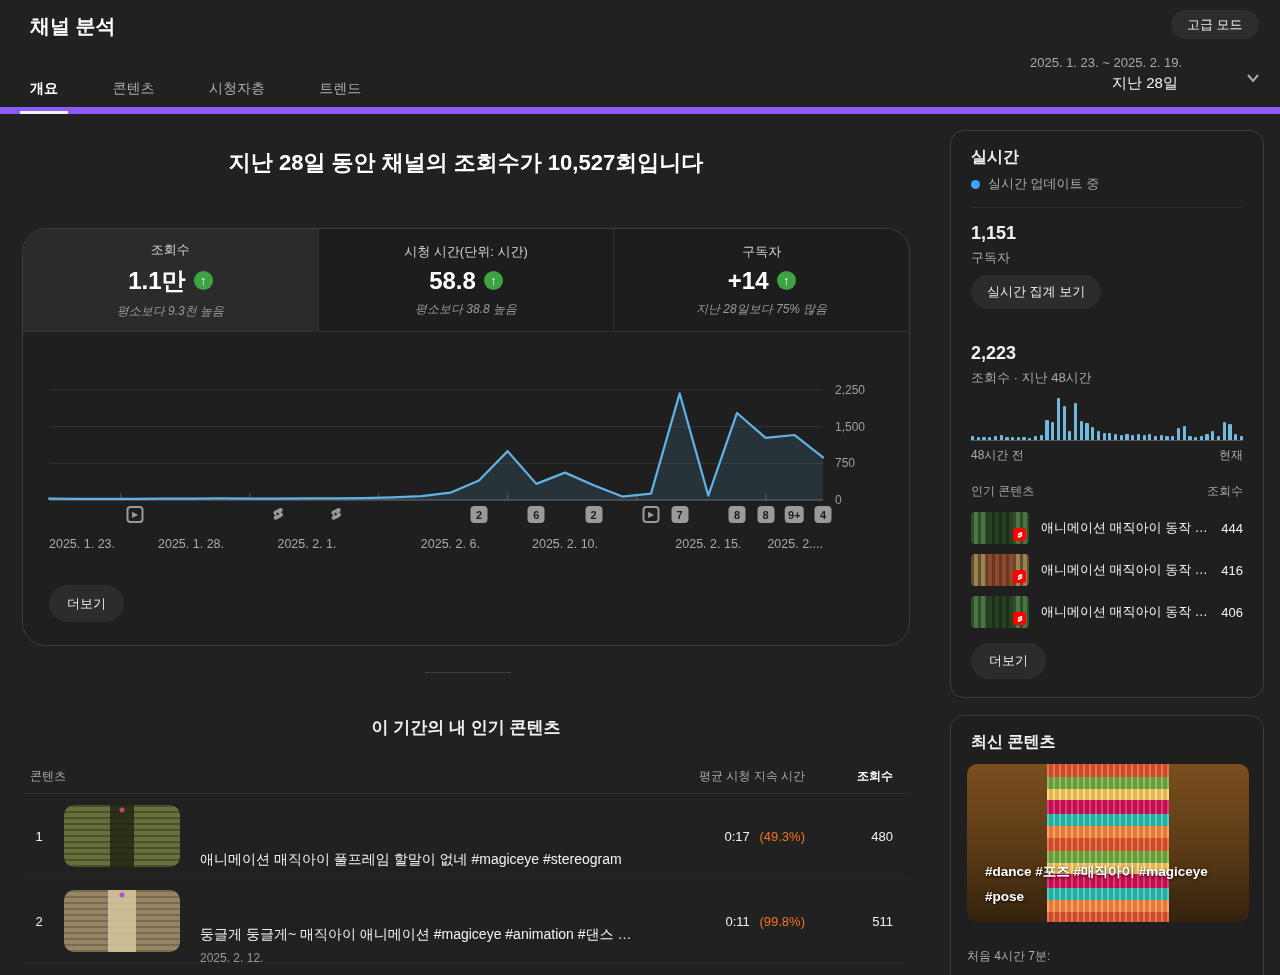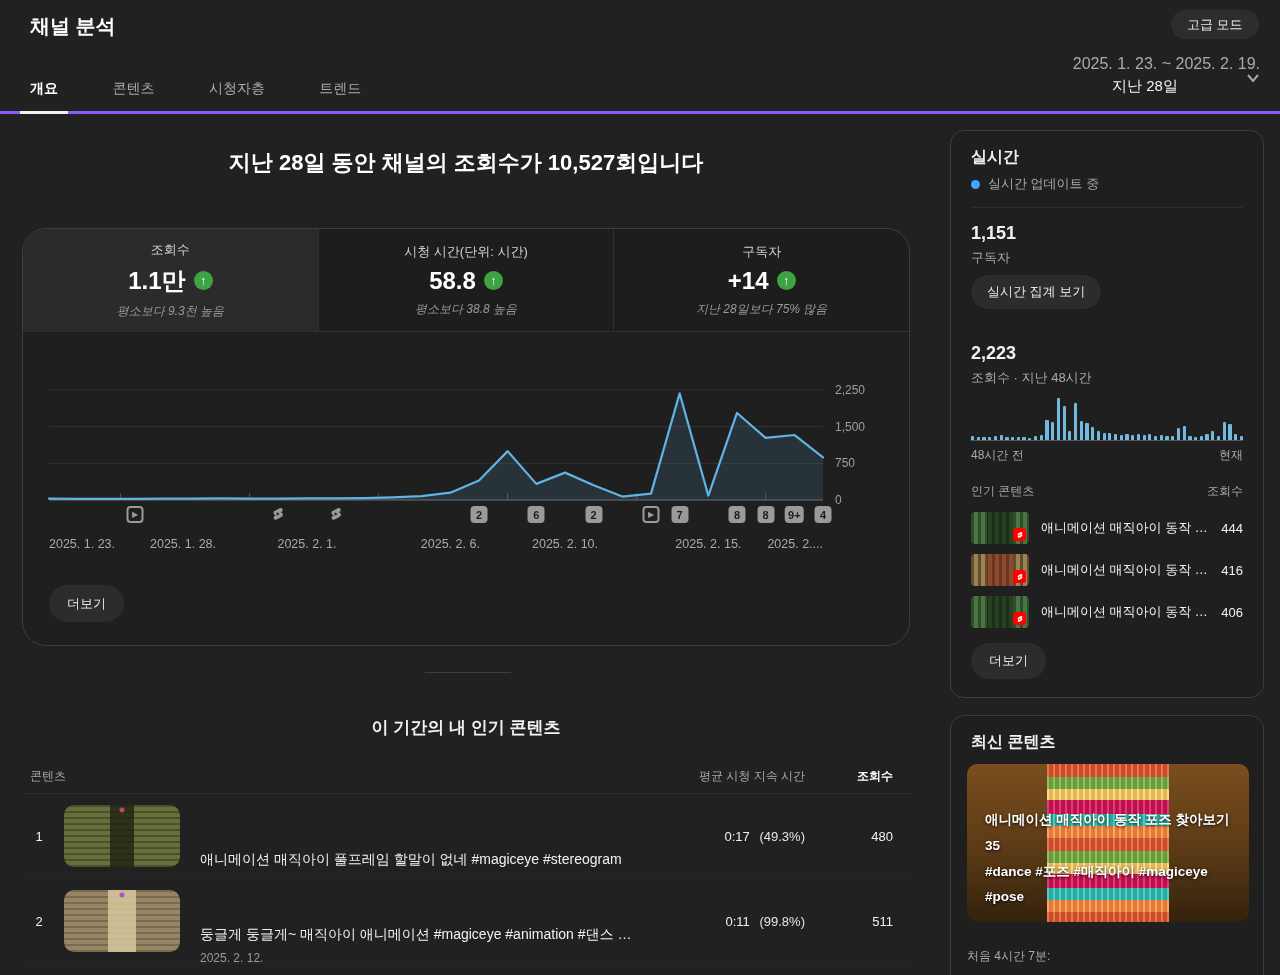--- a/index.html
+++ b/index.html
@@ -4,28 +4,28 @@
 <style>
   * { margin:0; padding:0; box-sizing:border-box; }
   html,body { background:#212121; }
   body { font-family:"Liberation Sans","DejaVu Sans",sans-serif; color:#f1f1f1; }
   #app { position:relative; width:1280px; height:975px; overflow:hidden; background:#212121; }
 
   
   .page-title { position:absolute; left:30px; top:13px; font-size:20px; font-weight:700; color:#fff; }
   .adv-btn { position:absolute; left:1171px; top:10px; height:29px; padding:0 16px; background:#2d2d2d;
              border:none; border-radius:16px; color:#e8e8e8; font-size:13px; display:flex; align-items:center; cursor:pointer; }
-  .tabbar { position:absolute; left:0; top:70px; width:100%; height:44px; border-bottom:3px solid #8b5cf6; }
+  .tabbar { position:absolute; left:0; top:70px; width:100%; height:44px; border-bottom:7px solid #8b5cf6; }
   .tab { position:relative; display:inline-block; margin-left:30px; padding:10px 10px 16px 10px; font-size:14px;
          color:#aaa; cursor:pointer; }
   .tab:first-child { margin-left:20px; }
   .tab.active { color:#fff; font-weight:700; }
   .tab.active::after { content:""; position:absolute; left:0; right:0; bottom:0; height:3px; background:#f1f1f1; }
   .datepicker { position:absolute; left:1030px; top:55px; width:230px; cursor:pointer; }
-  .datepicker .range { font-size:16px; color:#aaa;text-align:right; }
+  .datepicker .range { font-size:13px; color:#aaa; }
   .datepicker .preset { font-size:15px; color:#f1f1f1; margin-top:4px;text-align:center; }
   .datepicker .chev { position:absolute; right:-2px; top:14px; }
 
   
   .headline { position:absolute; left:22px; top:148px; width:888px; text-align:center; font-size:22px; font-weight:700; color:#fff; }
 
   
   .main-card { position:absolute; left:22px; top:228px; width:888px; height:418px;
                background:#1f1f1f; border:1px solid #3d3d3d; border-radius:24px; }
   .metric-row { position:absolute; left:0; top:0; width:100%; height:103px; display:flex; border-bottom:1px solid #303030; }
@@ -63,21 +63,21 @@
   .th-content { flex:1; padding-left:8px; }
   .th-duration { width:170px; text-align:right; padding-right:10px; }
   .th-views { width:95px; text-align:right; padding-right:17px; color:#fff; font-weight:700; }
   .trow { display:flex; align-items:center; height:85px; border-bottom:1px solid #262626; cursor:pointer; }
   .rank { width:34px; text-align:center; font-size:13px; color:#f1f1f1; }
   .row-thumb { width:116px; height:62px; border-radius:10px; margin:0 20px 0 8px; position:relative; flex:none; }
   .row-main { flex:1; min-width:0; padding-right:10px; }
   .row-title { font-size:14px; color:#f1f1f1; white-space:nowrap; overflow:hidden; text-overflow:ellipsis;margin-top:48px; }
   .row-date { font-size:12px; color:#9a9a9a; margin-top:7px; }
   .col-duration { width:170px; text-align:right; padding-right:10px; font-size:13px; color:#f1f1f1; white-space:nowrap; }
-  .col-duration .pct { color:#e5e5e5; margin-left:6px; }
+  .col-duration .pct { color:#f97316; margin-left:6px; }
   .col-views { width:95px; text-align:right; padding-right:17px; font-size:13px; color:#f1f1f1; }
 
   
   .thumb-olive { background-color:#5f6733;
     background-image:
       radial-gradient(circle at 50% 8%, #c4407a 0 2px, rgba(0,0,0,0) 3px),
       linear-gradient(90deg, rgba(0,0,0,0) 40%, rgba(28,32,12,0.78) 40%, rgba(28,32,12,0.78) 60%, rgba(0,0,0,0) 60%),
       repeating-linear-gradient(180deg, rgba(0,0,0,0.22) 0 2px, rgba(255,255,255,0.05) 2px 6px); }
   .thumb-tan { background-color:#8f7e5c;
     background-image:
@@ -246,21 +246,21 @@
         </span>
         <span class="marker" style="left: 771.333px;">
           <span class="chart-badge">9+</span>
         </span>
         <span class="marker" style="left: 800px;">
           <span class="chart-badge">4</span>
         </span>
       </div>
     <div id="xlabel-row" class="xlabel-row">
         <span class="xlabel left" style="left: 26px;">2025. 1. 23.</span>
-        <span class="xlabel" style="left: 160px;">2025. 1. 28.</span>
+        <span class="xlabel" style="left: 168px;">2025. 1. 28.</span>
         <span class="xlabel" style="left: 284px;">2025. 2. 1.</span>
         <span class="xlabel" style="left: 427.333px;">2025. 2. 6.</span>
         <span class="xlabel" style="left: 542px;">2025. 2. 10.</span>
         <span class="xlabel" style="left: 685.333px;">2025. 2. 15.</span>
         <span class="xlabel right" style="left: 800px;">2025. 2....</span>
       </div>
     <button class="more-btn">더보기</button>
   </div>
 
   <div class="section-divider"></div>
@@ -403,20 +403,19 @@
       <div class="pop-views">406</div>
     </div>
     <button class="rt-more-btn">더보기</button>
   </div>
 
   <div class="latest-card">
     <div class="latest-title">최신 콘텐츠</div>
     <div class="latest-thumb">
       <div class="latest-strip"></div>
       <div class="latest-caption">
-        <div>애니메이션 매직아이 동작 포즈 찾아보기 35</div>
         <div>#dance #포즈 #매직아이 #magiceye #pose</div>
       </div>
     </div>
     <div class="latest-footer">처음 4시간 7분:</div>
   </div>
 
 </div>
 
 </body></html>

